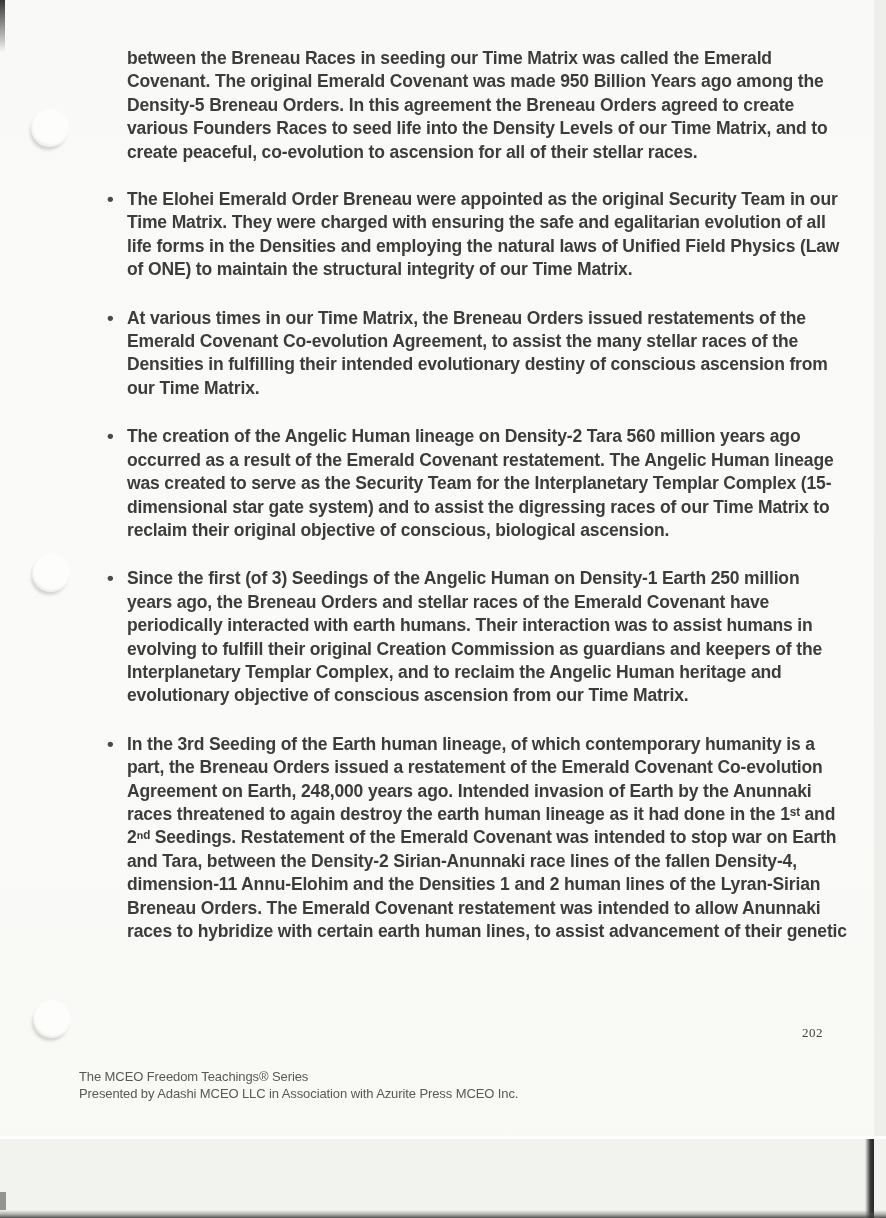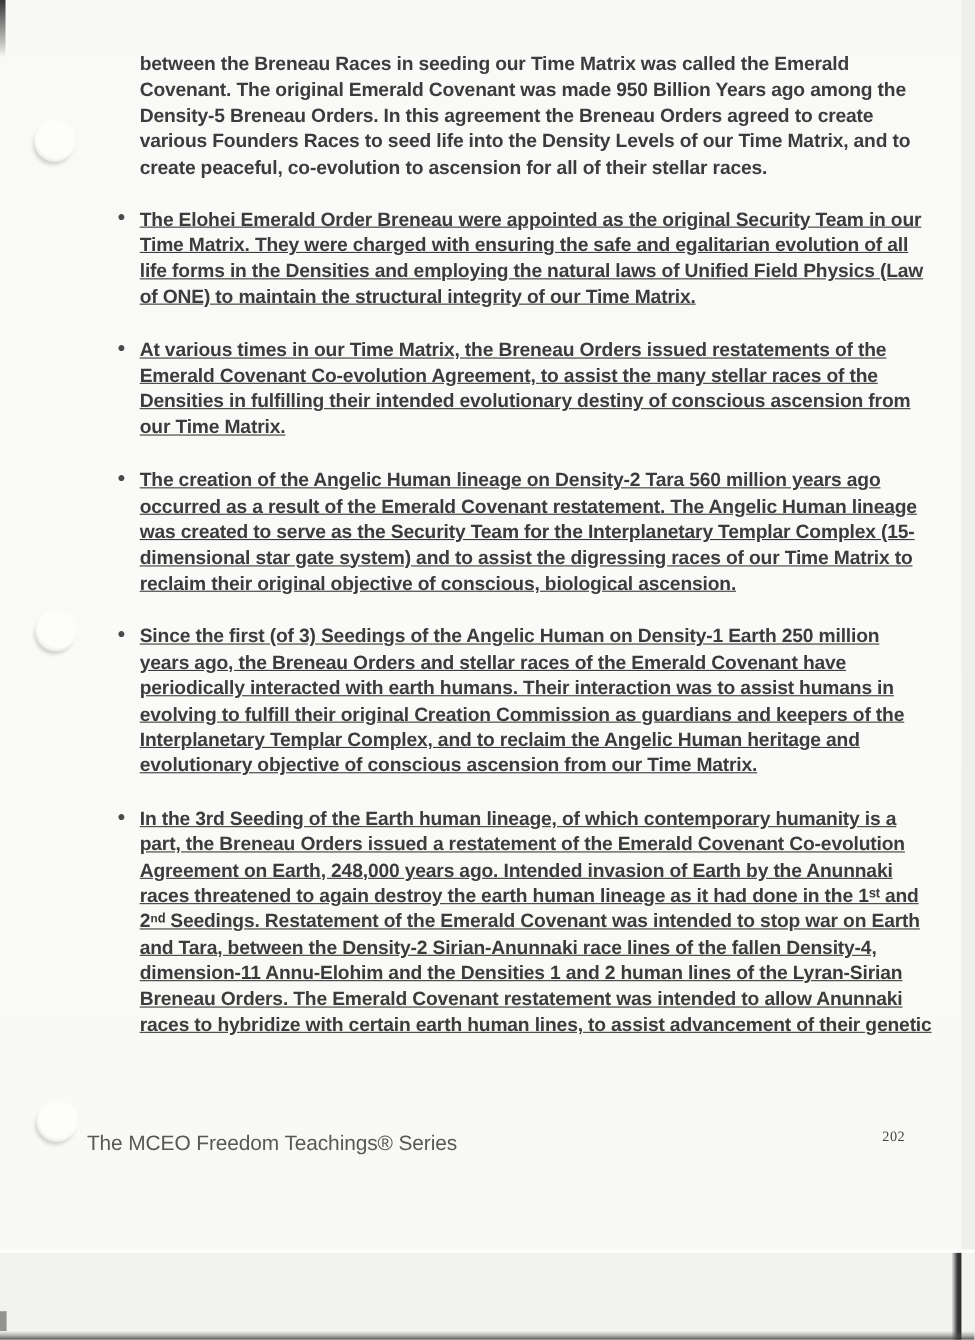--- a/index.html
+++ b/index.html
@@ -48,38 +48,38 @@
     background: rgba(70,70,70,0.55);
   }
   
   .content {
     position: absolute; left: 127px; top: 47px; width: 720px;
     color: #3c3c3c;
     font-size: 17.5px; line-height: 23.4px;
     font-weight: 600; letter-spacing: -0.15px;
   }
   .intro { margin-bottom: 24px; }
-  ul.bullets { list-style: none; text-decoration: underline; }
+  ul.bullets { list-style: none; }
   ul.bullets li {
     position: relative;
     margin-bottom: 25px;
   }
   ul.bullets li::before {
     content: "\2022";
     position: absolute; left: -20px; top: -1px;
     font-size: 19px; color: #4a4a4a;
   }
   .page-number {
     position: absolute; right: 51px; top: 1025px;
     font-family: "Liberation Serif", serif;
     font-size: 13px; color: #413f3f; letter-spacing: 0.5px;
   }
   .footer {
-    position: absolute; left: 79px; top: 1032px;
-    font-size: 19px; line-height: 16.8px;
+    position: absolute; left: 79px; top: 1069px;
+    font-size: 13px; line-height: 16.8px;
     color: #585858; letter-spacing: -0.1px;
   }
 </style>
 </head>
 <body>
 
 <div class="scan">
 
   <div class="edge-top-left"></div>
   <div class="hole hole-1"></div>
@@ -95,20 +95,21 @@
       <li>The creation of the Angelic Human lineage on Density-2 Tara 560 million years ago occurred as a result of the Emerald Covenant restatement. The Angelic Human lineage was created to serve as the Security Team for the Interplanetary Templar Complex (15-dimensional star gate system) and to assist the digressing races of our Time Matrix to reclaim their original objective of conscious, biological ascension.</li>
       <li>Since the first (of 3) Seedings of the Angelic Human on Density-1 Earth 250 million years ago, the Breneau Orders and stellar races of the Emerald Covenant have periodically interacted with earth humans. Their interaction was to assist humans in evolving to fulfill their original Creation Commission as guardians and keepers of the Interplanetary Templar Complex, and to reclaim the Angelic Human heritage and evolutionary objective of conscious ascension from our Time Matrix.</li>
       <li>In the 3rd Seeding of the Earth human lineage, of which contemporary humanity is a part, the Breneau Orders issued a restatement of the Emerald Covenant Co-evolution Agreement on Earth, 248,000 years ago. Intended invasion of Earth by the Anunnaki races threatened to again destroy the earth human lineage as it had done in the 1ˢᵗ and 2ⁿᵈ Seedings. Restatement of the Emerald Covenant was intended to stop war on Earth and Tara, between the Density-2 Sirian-Anunnaki race lines of the fallen Density-4, dimension-11 Annu-Elohim and the Densities 1 and 2 human lines of the Lyran-Sirian Breneau Orders. The Emerald Covenant restatement was intended to allow Anunnaki races to hybridize with certain earth human lines, to assist advancement of their genetic</li>
     </ul>
   </div>
 
   <div class="page-number">202</div>
 
   <div class="footer">
     <div>The MCEO Freedom Teachings® Series</div>
+    <div>Presented by Adashi MCEO LLC in Association with Azurite Press MCEO Inc.</div>
   </div>
 
   <div class="page-edge-line"></div>
   <div class="below-page"></div>
   <div class="edge-right-bottom"></div>
   <div class="edge-bottom-left-mark"></div>
   <div class="edge-bottom"></div>
 
 </div>
 

